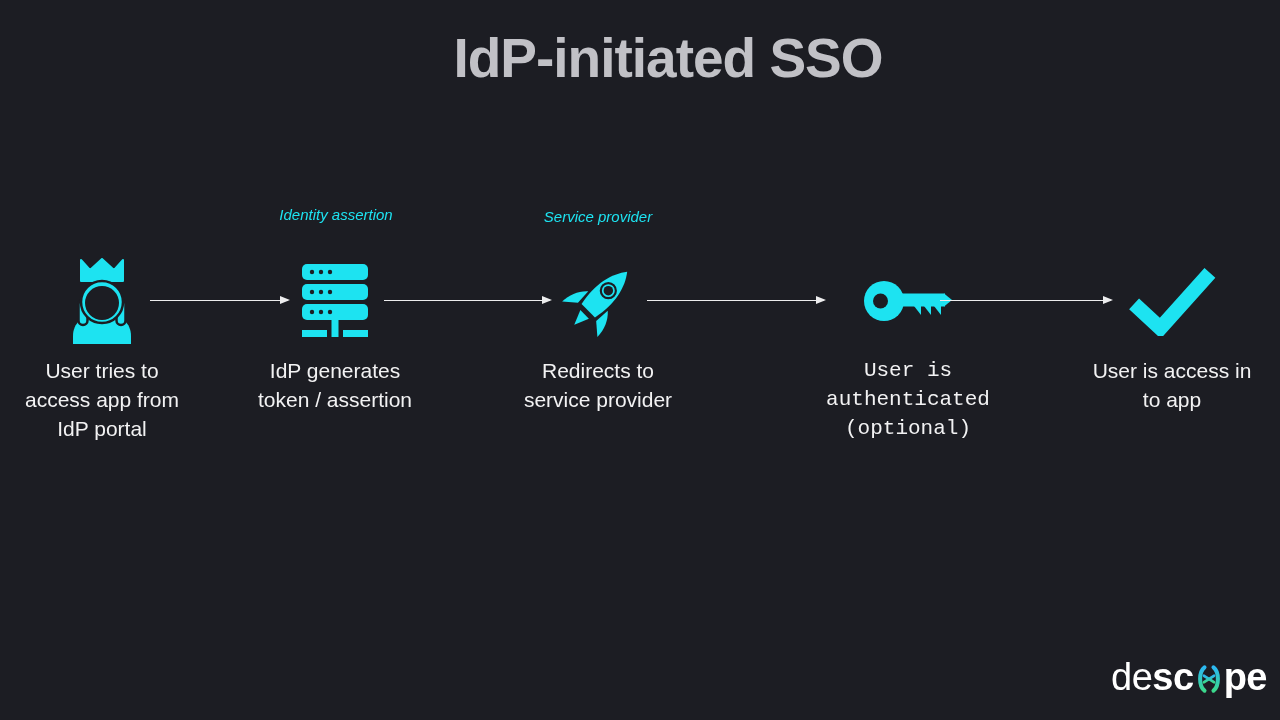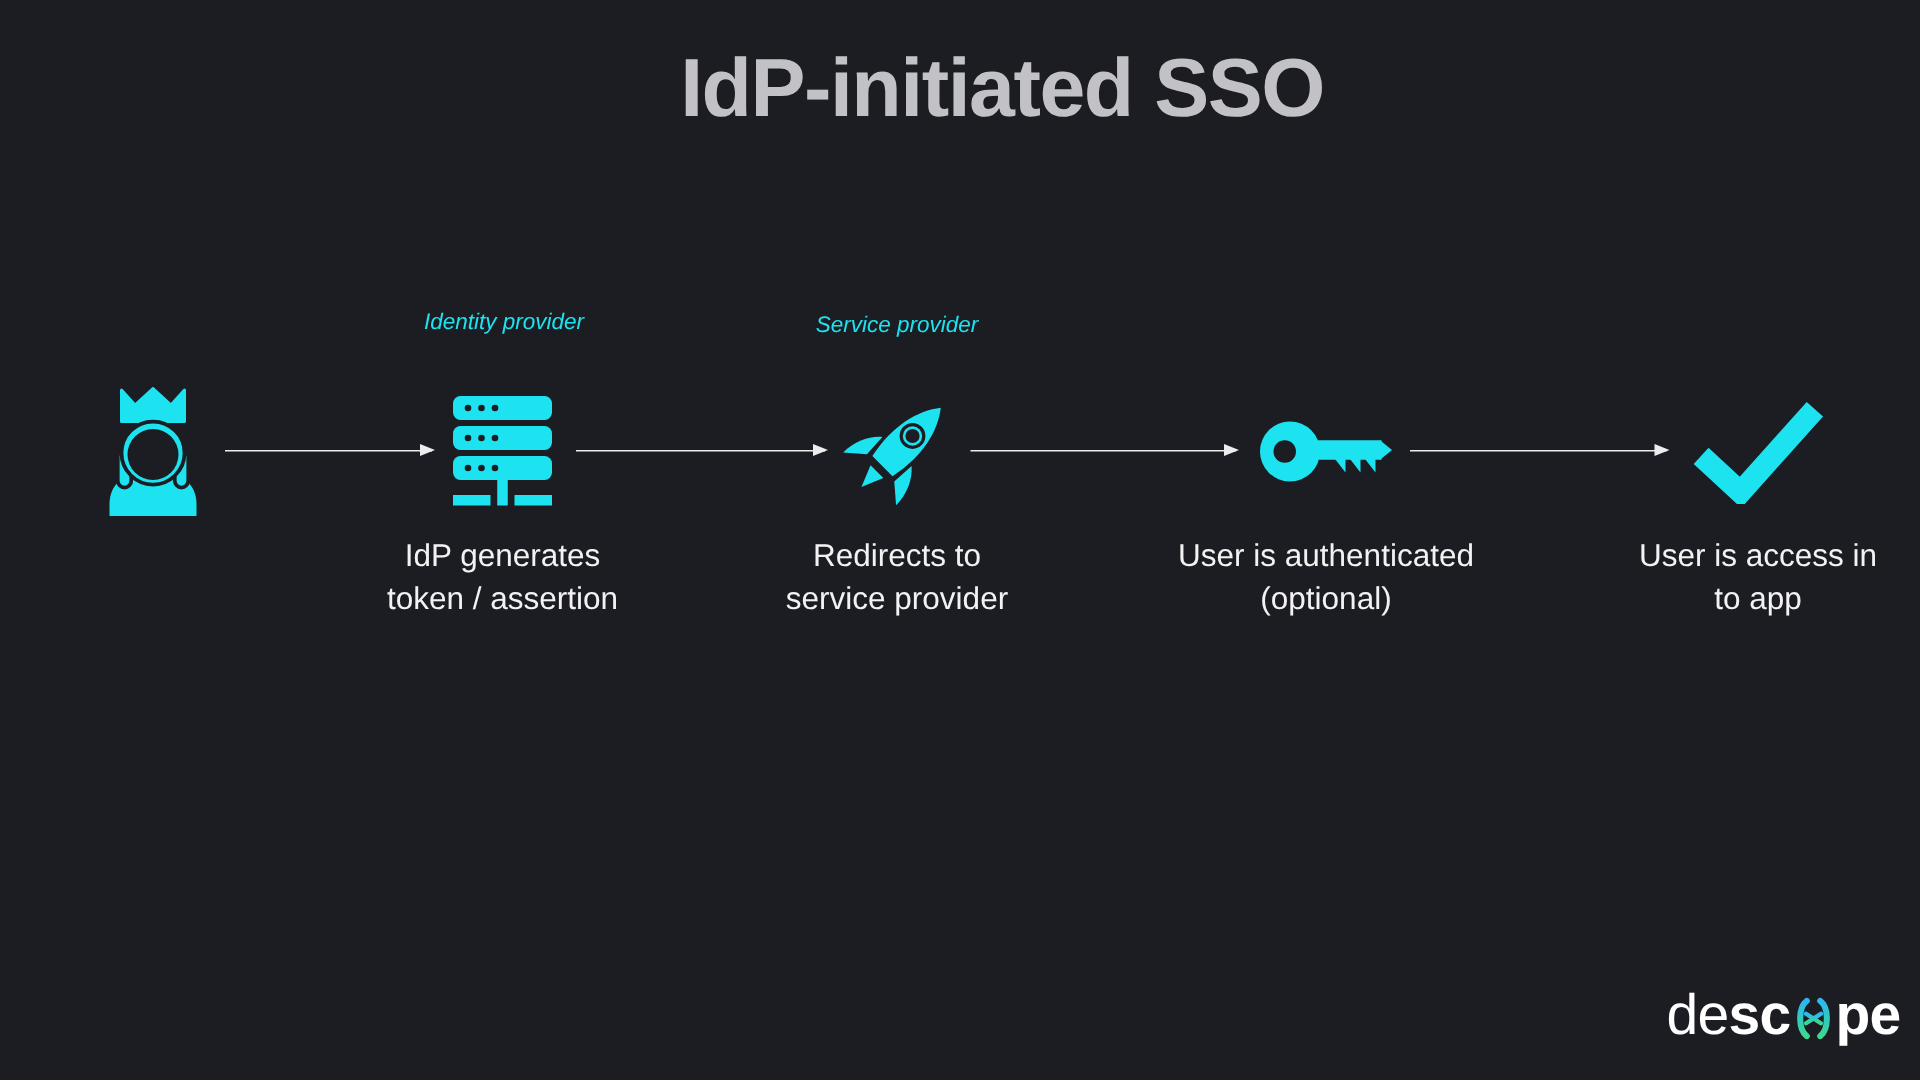--- a/index.html
+++ b/index.html
@@ -55,21 +55,21 @@
     margin-top: 10px;
     font-size: 21px;
     line-height: 29px;
     text-align: center;
     color: var(--text-white, #f2f2f3);
     white-space: pre-line;
   }
   .step1 { left: -18px; }
   .step2 { left: 215px; }
   .step3 { left: 478px; }
-  .step4 { left: 764px; }
+  .step4 { left: 788px; font-family: Liberation Mono, monospace; }
   .step5 { left: 1052px; }
   .arrow {
     position: absolute;
     top: 300px;
     height: 0;
     border-top: 1.6px solid var(--arrow-white, #ededee);
   }
   .arrow::after {
     content: "";
     position: absolute;
@@ -102,34 +102,37 @@
   #lg-stop-top    { stop-color: var(--logo-grad-top, #2bb8f2); }
   #lg-stop-bottom { stop-color: var(--logo-grad-bottom, #3bd98c); }
 </style>
 </head>
 <body>
 
 <div class="canvas">
 
   <div class="title">IdP-initiated SSO</div>
 
-  <div class="group-label identity">Identity provider</div>
+  <div class="group-label identity">Identity assertion</div>
   <div class="group-label service">Service provider</div>
 
   <div class="step step1">
     <div class="icon-box">
       <svg width="72" height="86" viewBox="0 0 72 86" aria-hidden="true">
         <path d="M15,2 L24,12 L36,1 L48,12 L57,2 L57,23 L15,23 Z" fill="currentColor" stroke="currentColor" stroke-width="2" stroke-linejoin="round"></path>
         <path d="M7,86 L7,78 C7,65 17,57 29,57 L43,57 C55,57 65,65 65,78 L65,86 Z" fill="currentColor"></path>
         <rect x="12.5" y="42" width="9" height="25" rx="4.5" fill="currentColor" class="cut-stroke" stroke-width="2.5"></rect>
         <rect x="50.5" y="42" width="9" height="25" rx="4.5" fill="currentColor" class="cut-stroke" stroke-width="2.5"></rect>
         <circle cx="36" cy="44" r="21" fill="currentColor" class="cut-stroke" stroke-width="2.5"></circle>
         <circle cx="36" cy="45" r="17" class="cut"></circle>
       </svg>
     </div>
+    <div class="caption">User tries to
+access app from
+IdP portal</div>
   </div>
 
   <div class="step step3">
     <div class="icon-box">
       <svg width="86" height="86" viewBox="0 0 100 100" aria-hidden="true">
         <g transform="rotate(45 50 50)">
           <path d="M50,2 C61,16 67,38 61,66 L39,66 C33,38 39,16 50,2 Z" fill="currentColor"></path>
           <circle cx="50" cy="33" r="10" class="cut"></circle>
           <circle cx="50" cy="33" r="7.5" fill="currentColor"></circle>
           <circle cx="50" cy="33" r="5.5" class="cut"></circle>

